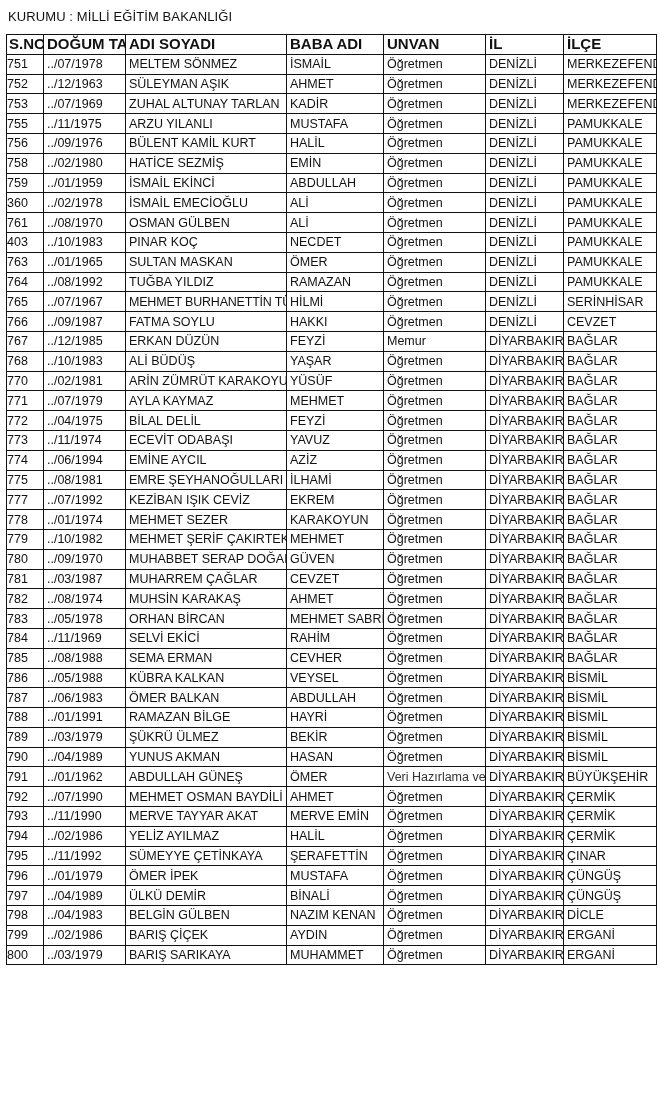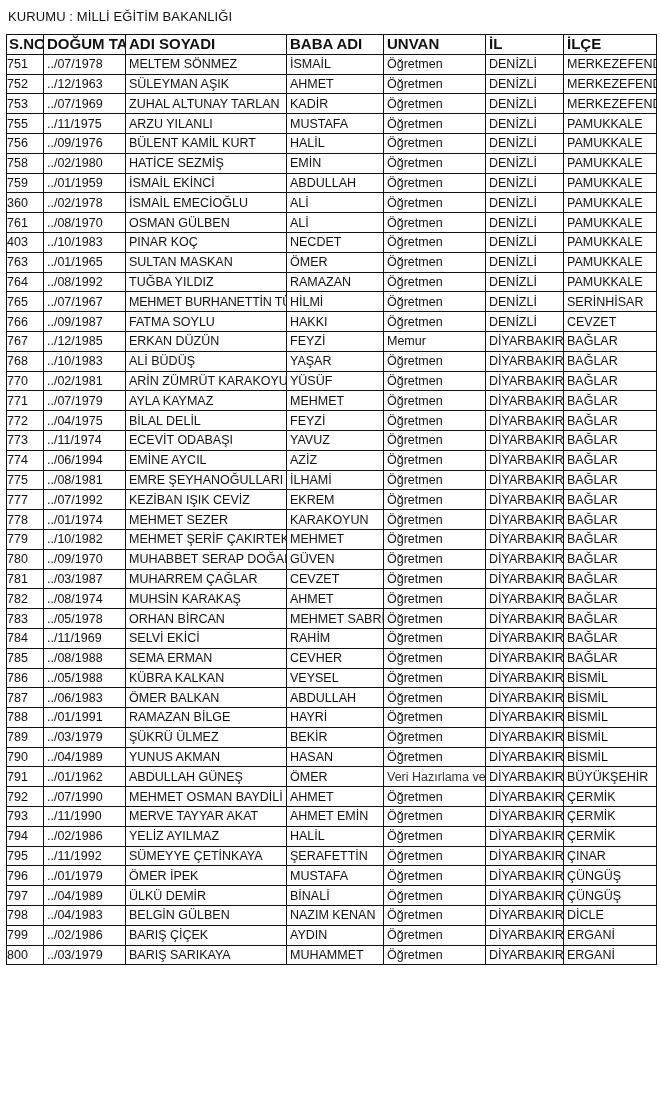--- a/index.html
+++ b/index.html
@@ -388,21 +388,21 @@
         <td>MEHMET OSMAN BAYDİLİ</td>
         <td>AHMET</td>
         <td>Öğretmen</td>
         <td>DİYARBAKIR</td>
         <td>ÇERMİK</td>
       </tr>
       <tr>
         <td class="sno">793</td>
         <td>../11/1990</td>
         <td>MERVE TAYYAR AKAT</td>
-        <td>AHMET EMİN</td>
+        <td>MERVE EMİN</td>
         <td>Öğretmen</td>
         <td>DİYARBAKIR</td>
         <td>ÇERMİK</td>
       </tr>
       <tr>
         <td class="sno">794</td>
         <td>../02/1986</td>
         <td>YELİZ AYILMAZ</td>
         <td>HALİL</td>
         <td>Öğretmen</td>

